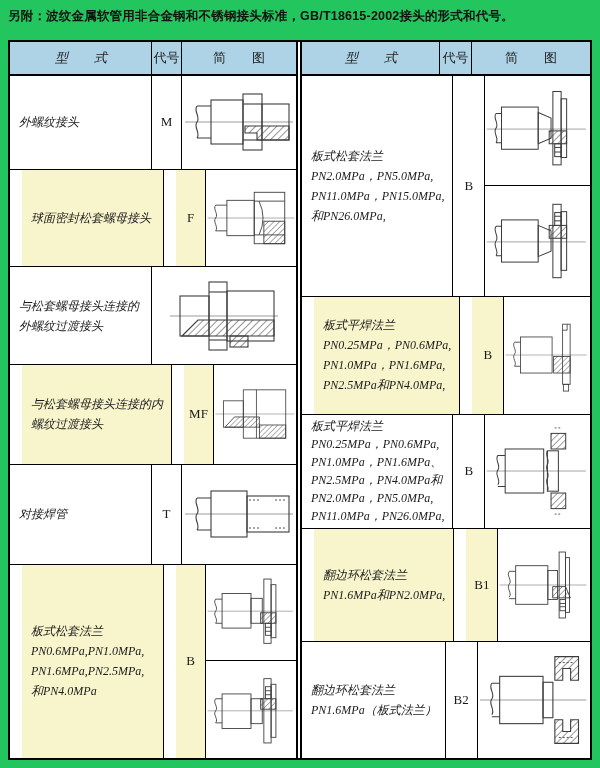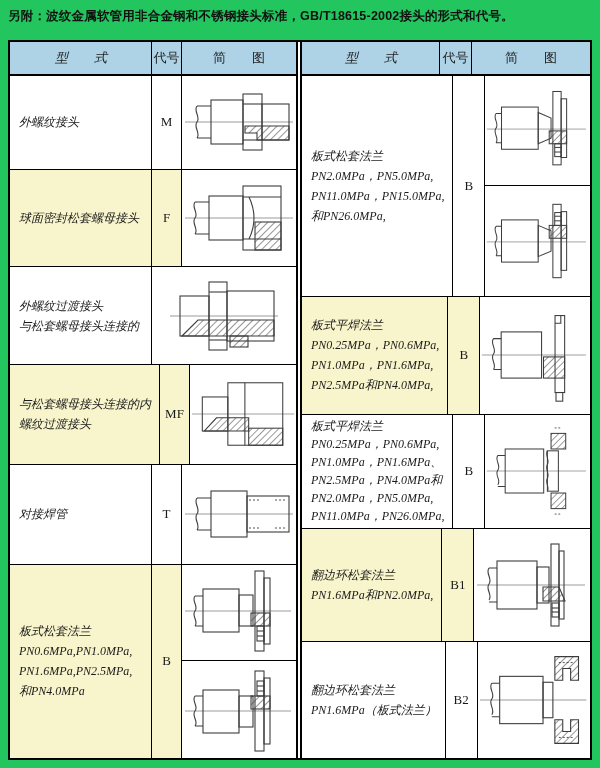--- a/index.html
+++ b/index.html
@@ -22,21 +22,21 @@
   .cell { border-right:1px solid #000; }
   .cell:last-child { border-right:none;font-family:Liberation Mono, monospace; }
   .c-type { flex:0 0 142px; display:flex; flex-direction:column; justify-content:center;
             padding:4px 8px 4px 9px; font-size:12px; line-height:20px;font-style:italic; }
   .c-code { flex:0 0 30px; display:flex; align-items:center; justify-content:center;
             font-size:13px; }
   .c-diag { flex:1 1 auto; display:flex; align-items:center; justify-content:center;
             background:#fff; overflow:hidden; }
   .half.right .c-type { flex:0 0 138px; }
   .half.right .c-code { flex:0 0 32px; }
-  .yl { background:var(--ylw); }
+  .yl { background:var(--ylw);margin-left:12px; }
   .ln { display:block; white-space:nowrap; }
   .tight .ln { line-height:18px; }
   .dsplit { flex-direction:column; align-items:stretch; padding:0; }
   .dsub { flex:1 1 50%; display:flex; align-items:center; justify-content:center; overflow:hidden; }
   .dsub.first { border-bottom:1px solid #000; }
   svg.diag { display:block; }
   svg.diag * { stroke:#3c3c3c; stroke-width:1.1; }
   svg.diag .cl { stroke:#707070; stroke-width:0.7; }
   svg.diag .dsh { stroke-dasharray:2,2; stroke-width:0.9; }
 </style>
@@ -100,22 +100,22 @@
             <line x1="60" y1="25" x2="98" y2="25"></line>
               <line x1="60" y1="67" x2="98" y2="67"></line>
             <path d="M66,25 q10,21 0,42" fill="none"></path>
             <rect x="72" y="50" width="26" height="28" fill="url(#pB)"></rect>
           </svg>
         </div>
       </div>
 
       <div class="row" style="height:98px">
         <div class="cell c-type">
+          <span class="ln">与松套螺母接头连接的</span>
           <span class="ln">外螺纹过渡接头</span>
-          <span class="ln">与松套螺母接头连接的</span>
         </div>
         <div class="cell c-diag">
           <svg class="diag" width="112" height="92" viewBox="0 0 112 92">
             <defs>
                 <pattern id="pC" width="5" height="5" patternUnits="userSpaceOnUse" patternTransform="rotate(45)">
                   <line x1="0" y1="0" x2="0" y2="5"></line>
                 </pattern>
               </defs>
             <line class="cl" x1="2" y1="46" x2="110" y2="46"></line>
             <rect x="12" y="26" width="29" height="40" fill="none"></rect>

